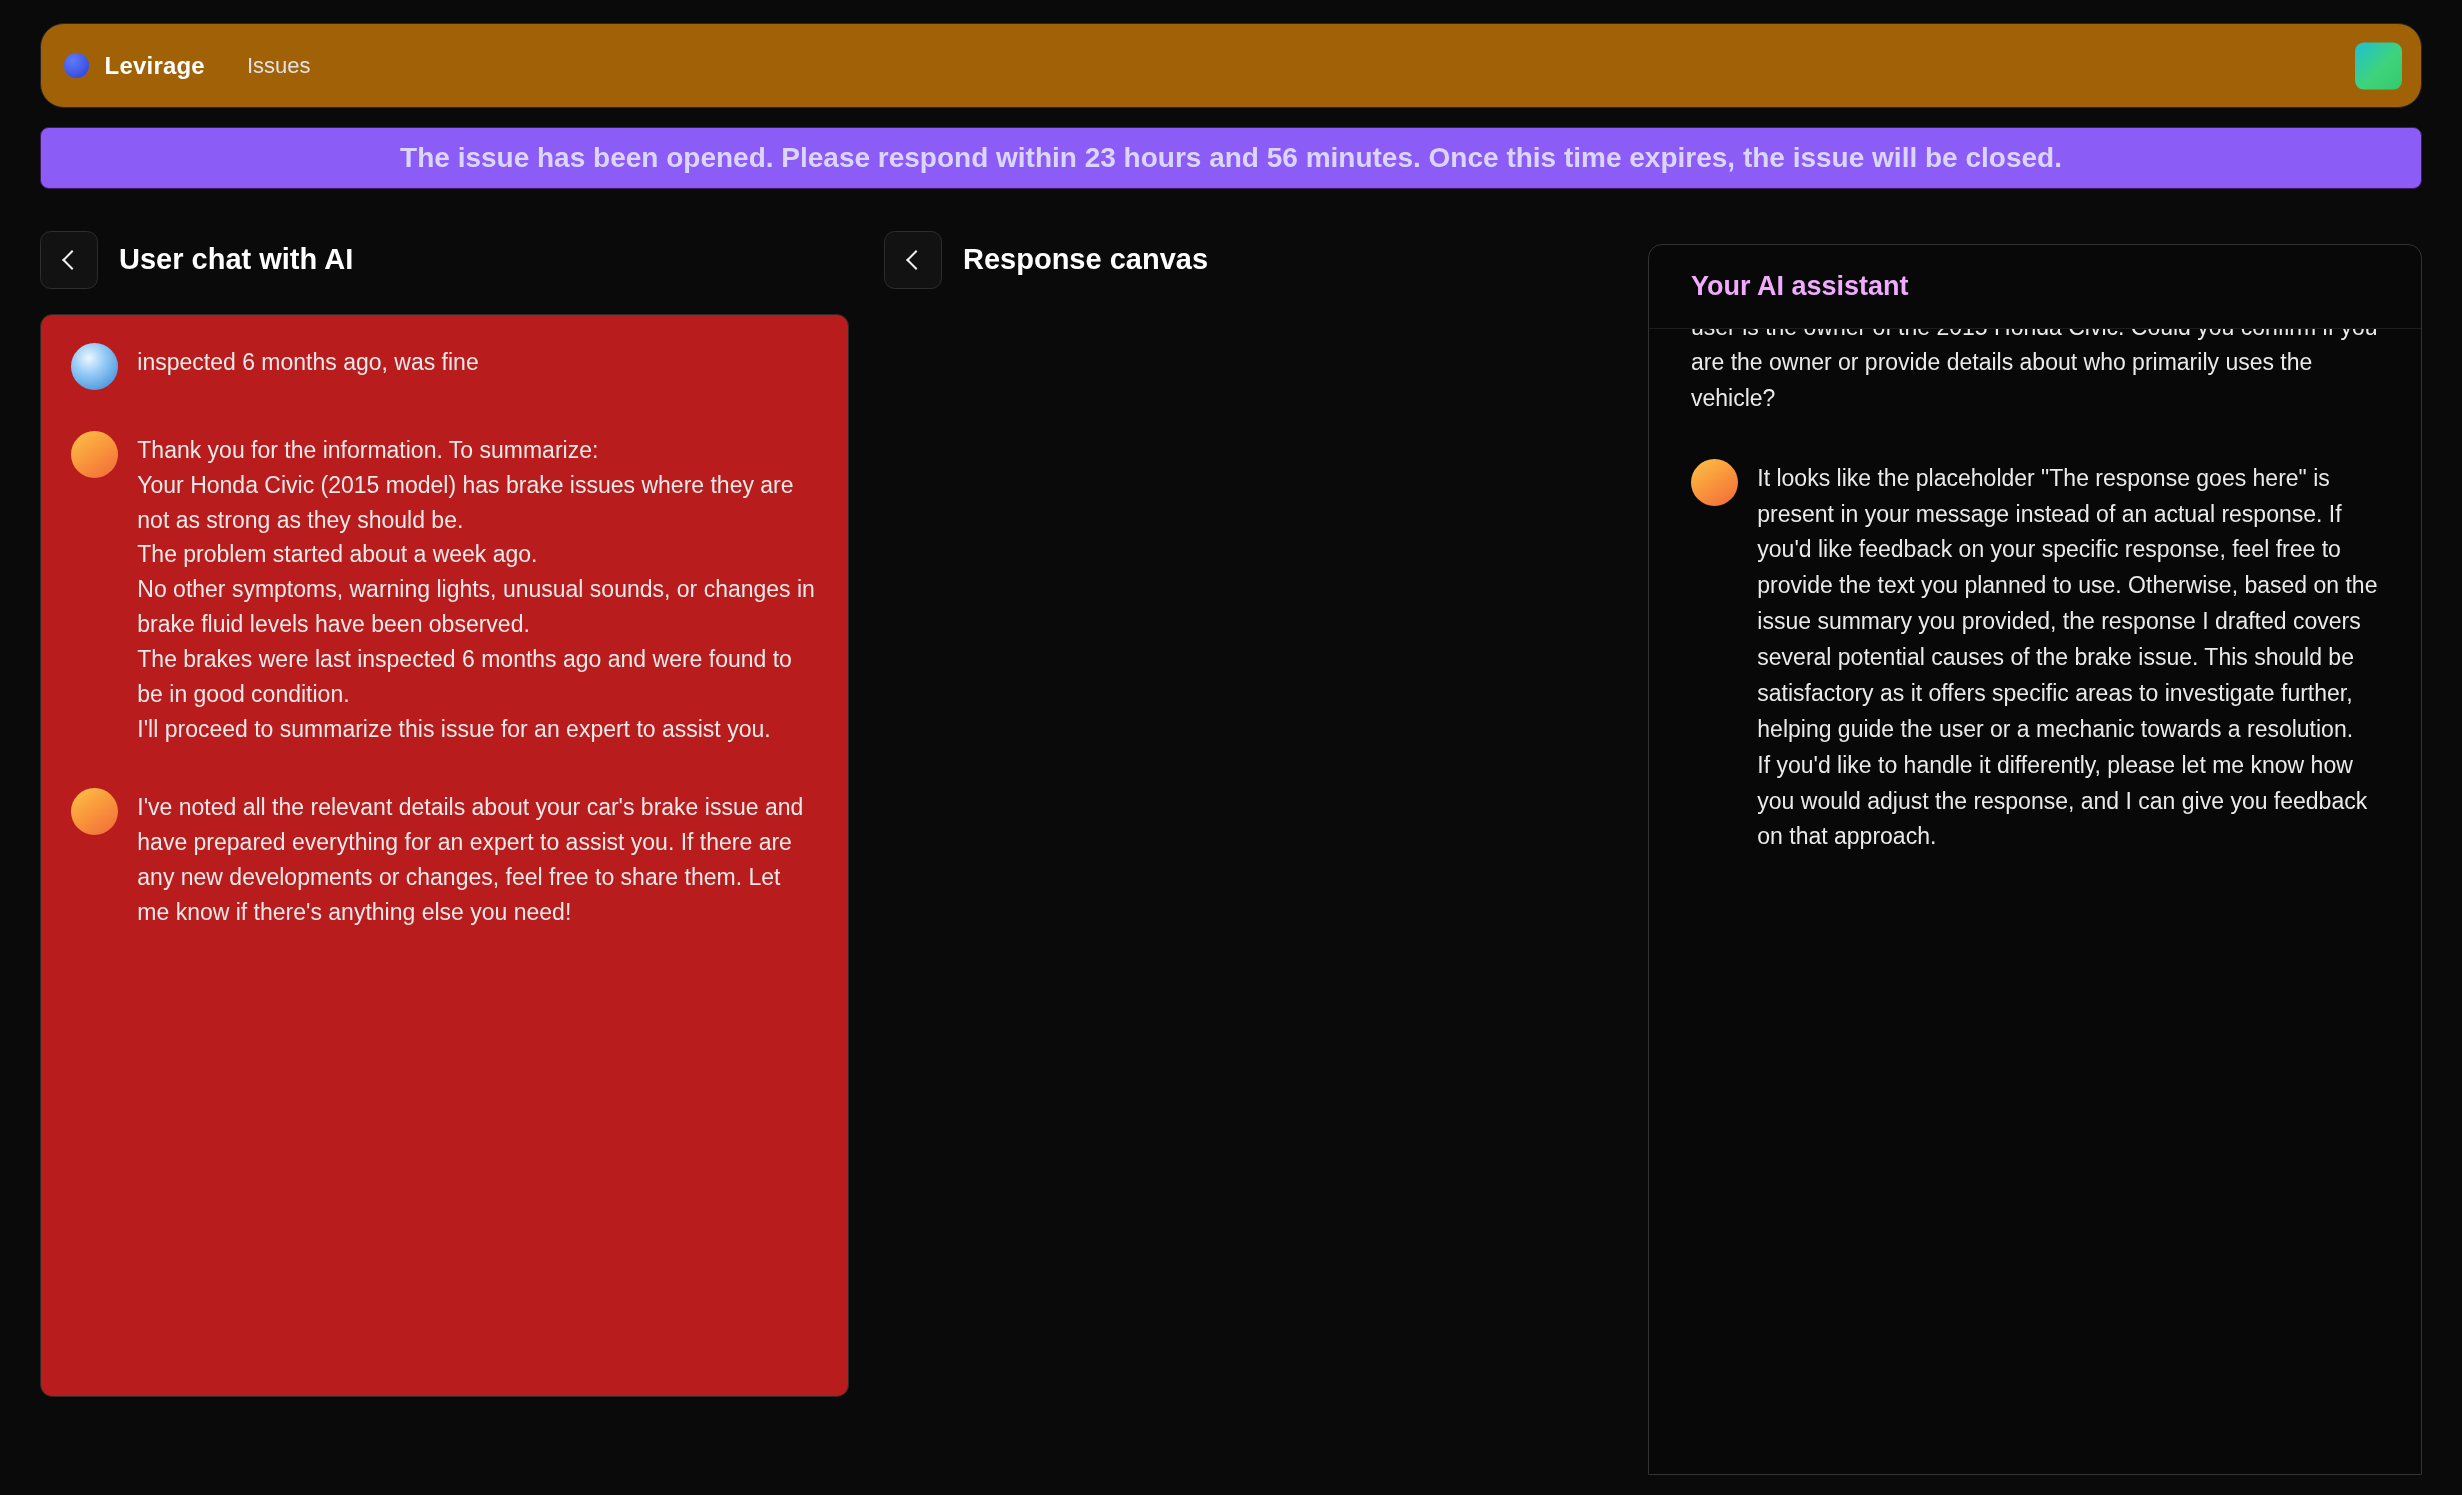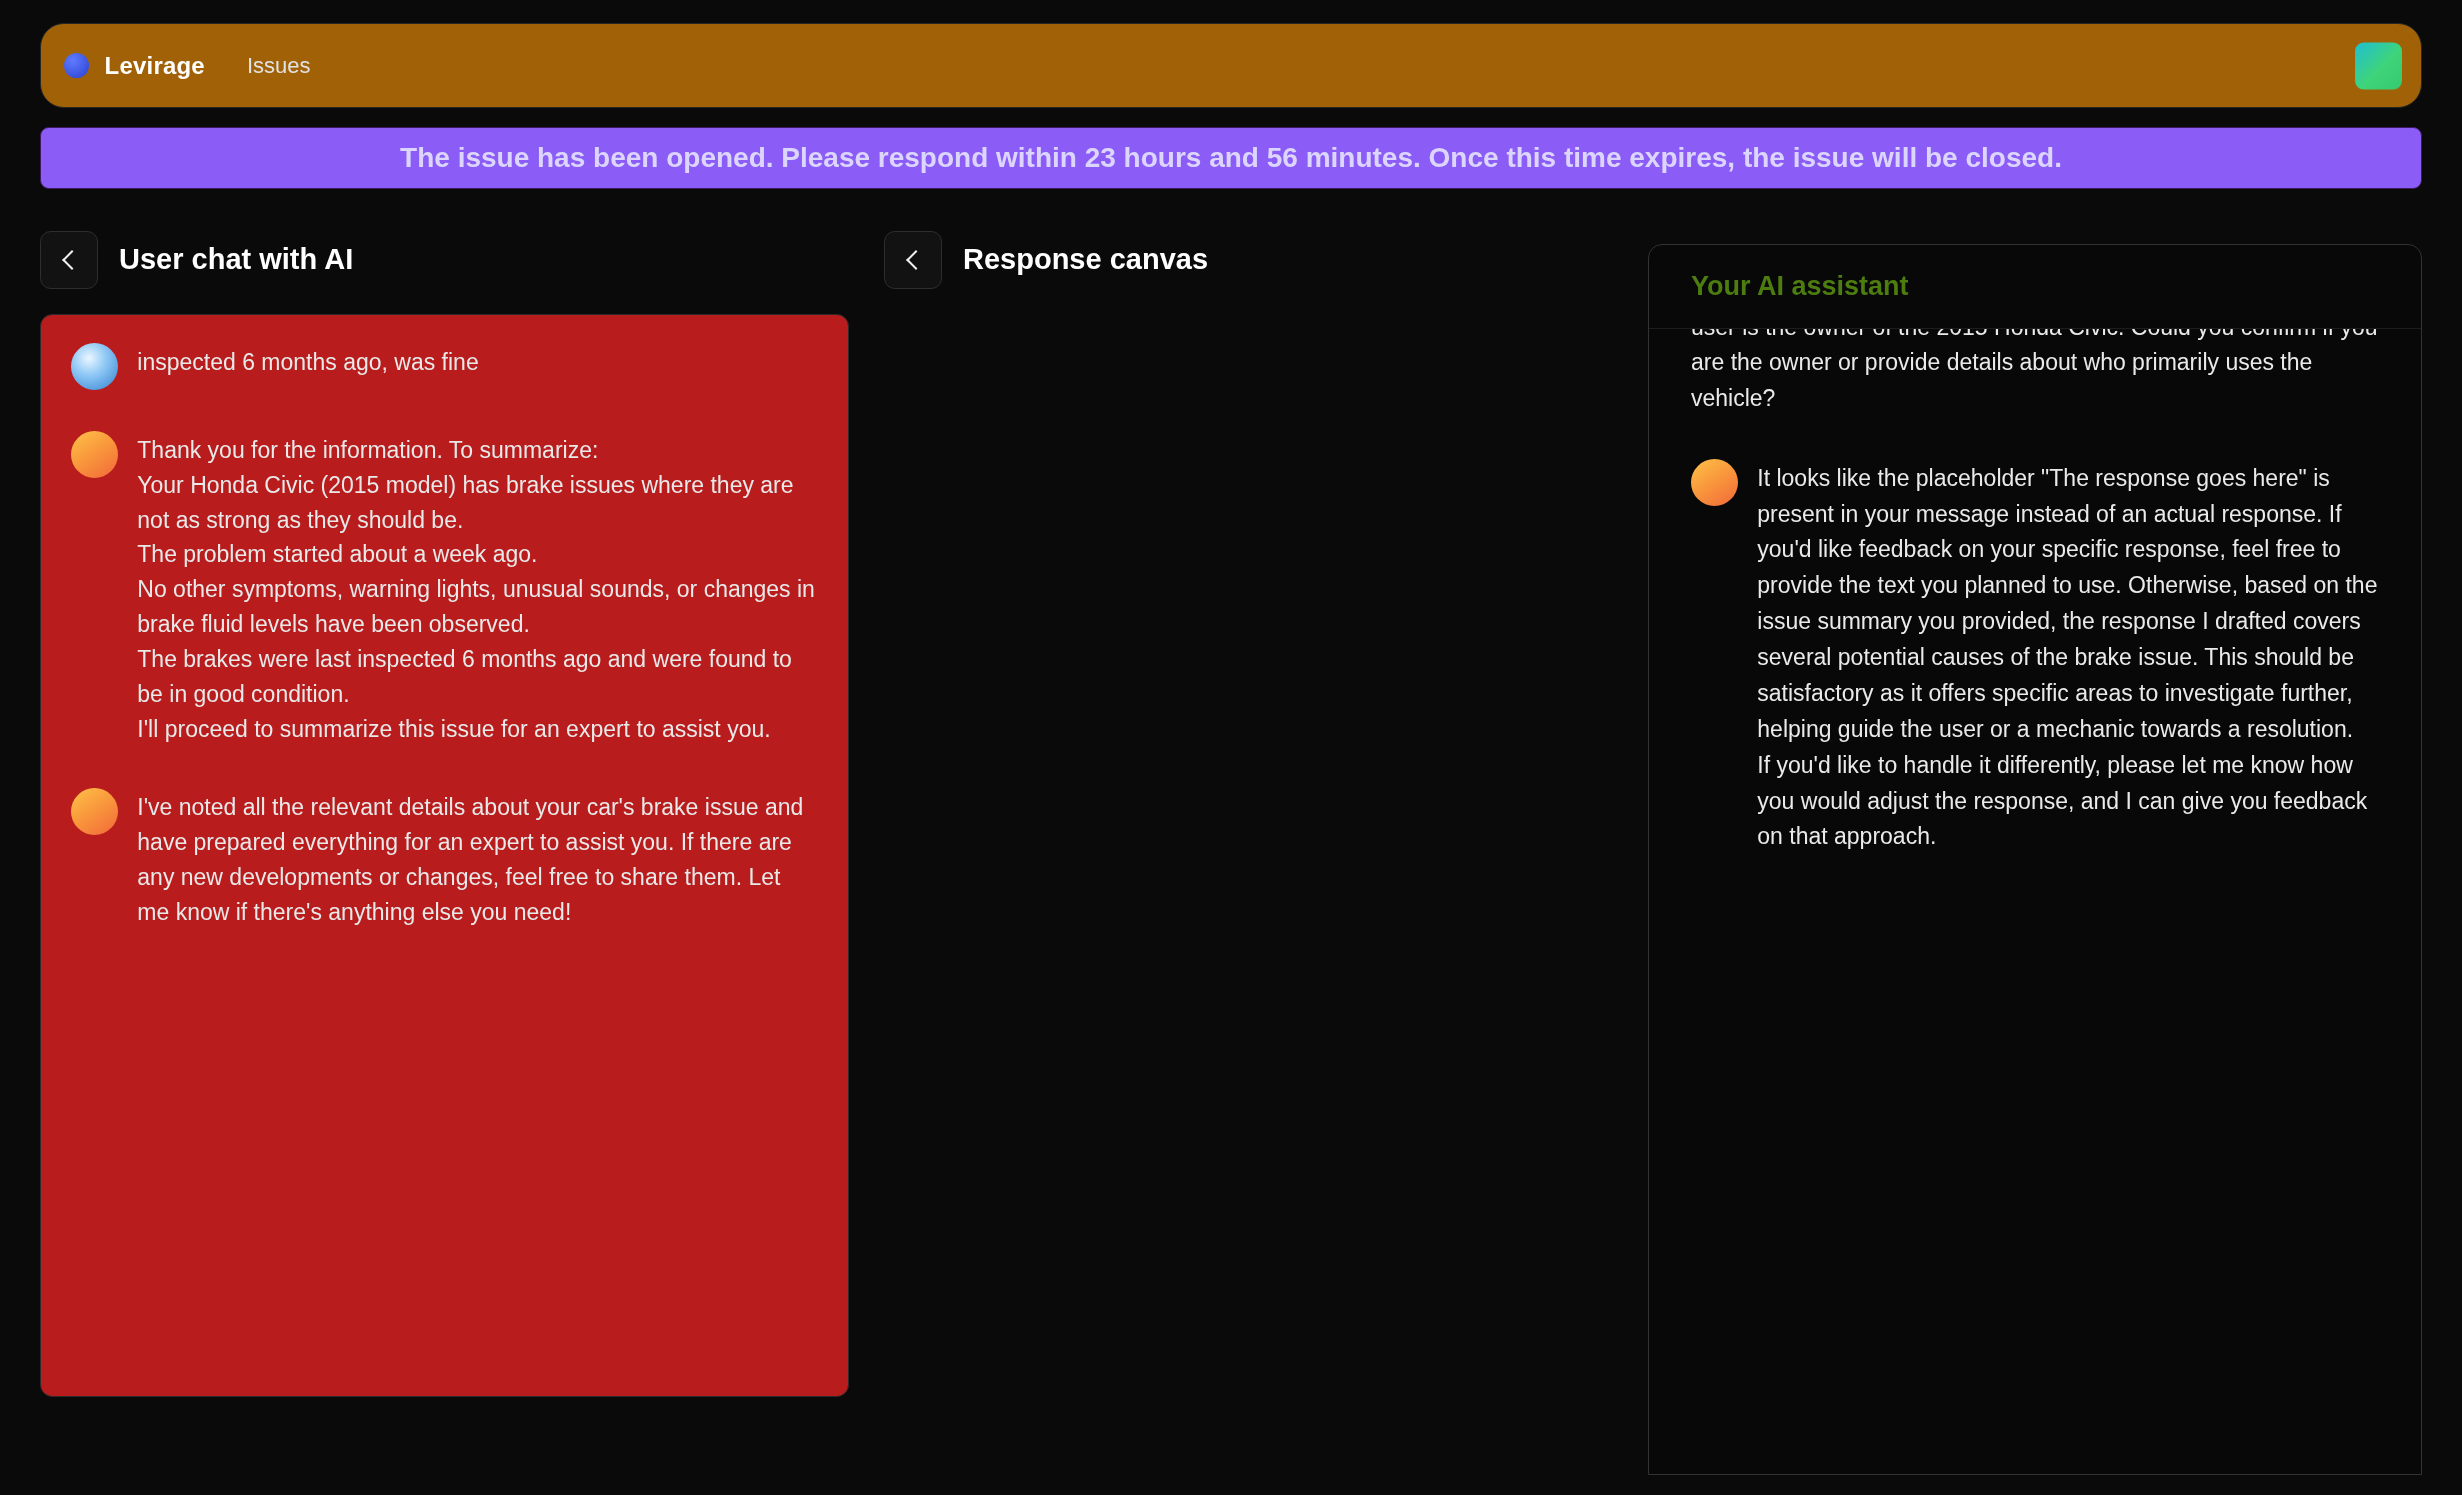--- a/index.html
+++ b/index.html
@@ -201,21 +201,21 @@
     border-top-right-radius: 14px;
     overflow: hidden;
   }
   .assistant-head {
     height: 84px;
     display: flex;
     align-items: center;
     padding: 0 42px;
     font-size: 27px;
     font-weight: bold;
-    color: #4d7c0f;
+    color: #f0abfc;
     border-bottom: 0.9px solid #1d1d1d;
   }
   .assistant-body {
     position: relative;
     height: 1020px;
     padding: 0 42px;
     overflow: hidden;
   }
   .assistant-msg {
     display: flex;

